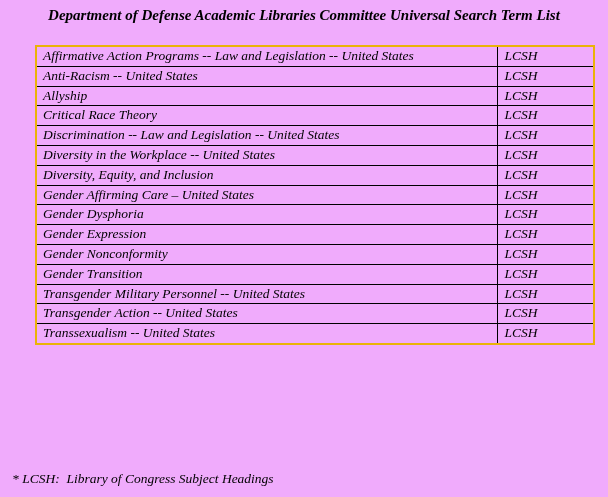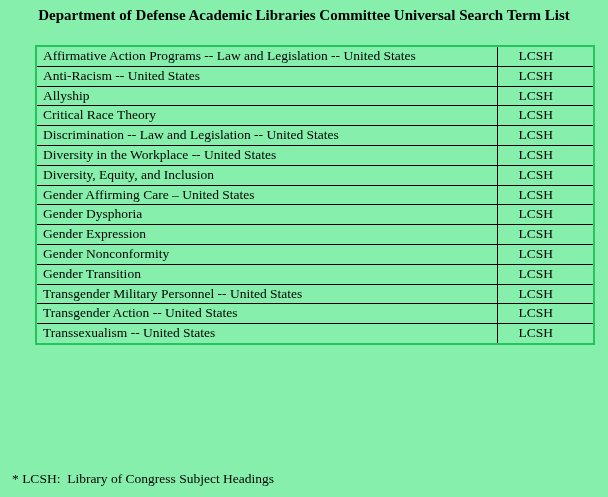--- a/index.html
+++ b/index.html
@@ -4,57 +4,58 @@
 <style>
   html, body {
     margin: 0;
     padding: 0;
     background: #ffffff;
   }
   .page {
     position: relative;
     width: 608px;
     height: 497px;
-    background: #86efac;
+    background: #f0abfc;
     font-family: "Liberation Serif", "DejaVu Serif", serif;
     color: #000000;
     overflow: hidden;
+    font-style: italic;
   }
   .doc-title {
     position: absolute;
     top: 6px;
     left: 0;
     width: 608px;
     text-align: center;
     font-weight: bold;
     font-size: 15px;
     line-height: 18px;
     white-space: nowrap;
   }
   table.term-table {
     position: absolute;
     top: 45px;
     left: 35px;
     width: 558px;
     border-collapse: collapse;
     table-layout: fixed;
-    border: 2px solid #22c55e;
+    border: 2px solid #eab308;
     font-size: 13.5px;
   }
   table.term-table td {
     border: 1px solid #000000;
     height: 18.8px;
     line-height: 18.8px;
     padding: 0 0 0 6px;
     white-space: nowrap;
     overflow: hidden;
     vertical-align: middle;
   }
   table.term-table td.source-cell {
-    padding-left: 21px;
+    padding-left: 7px;
   }
   .footnote {
     position: absolute;
     left: 12px;
     top: 471px;
     font-size: 13.5px;
     white-space: pre;
   }
 </style>
 </head>

